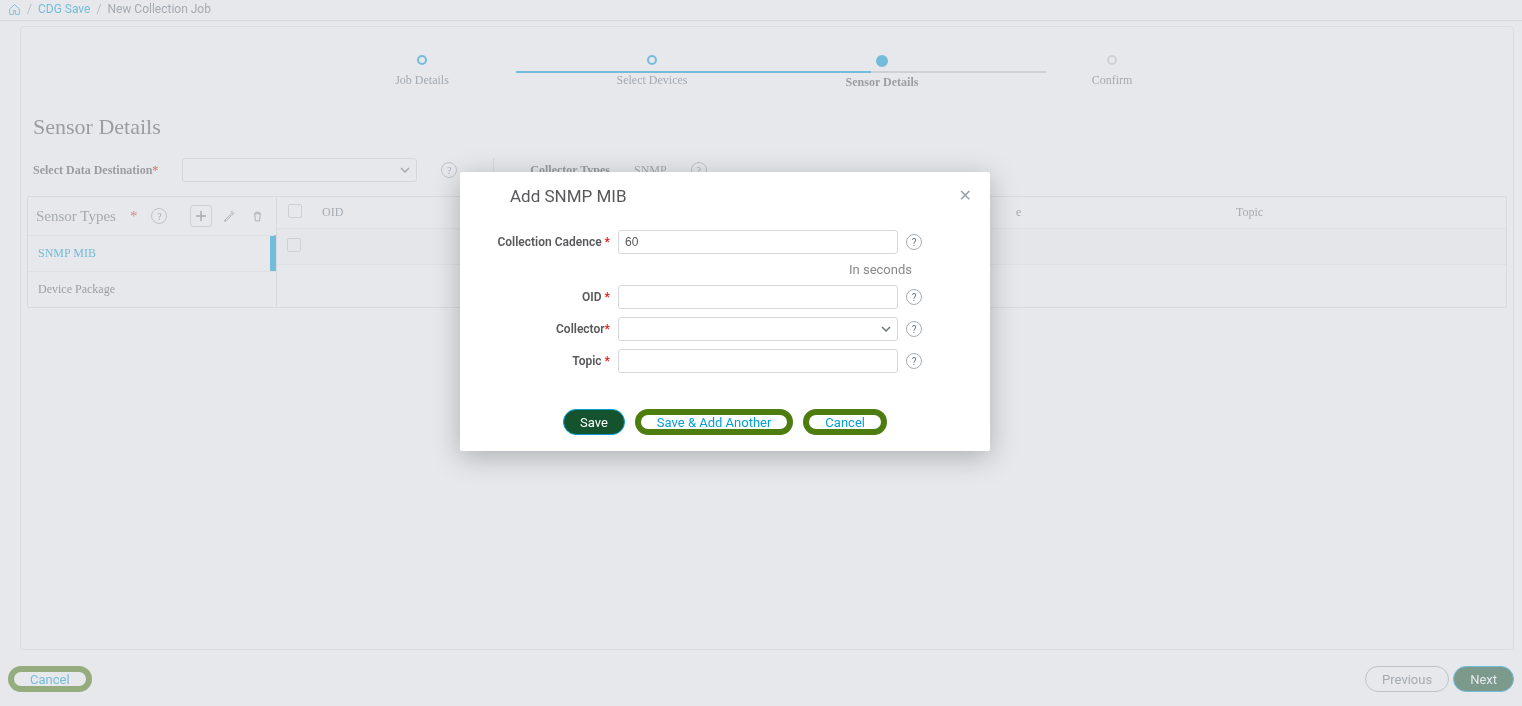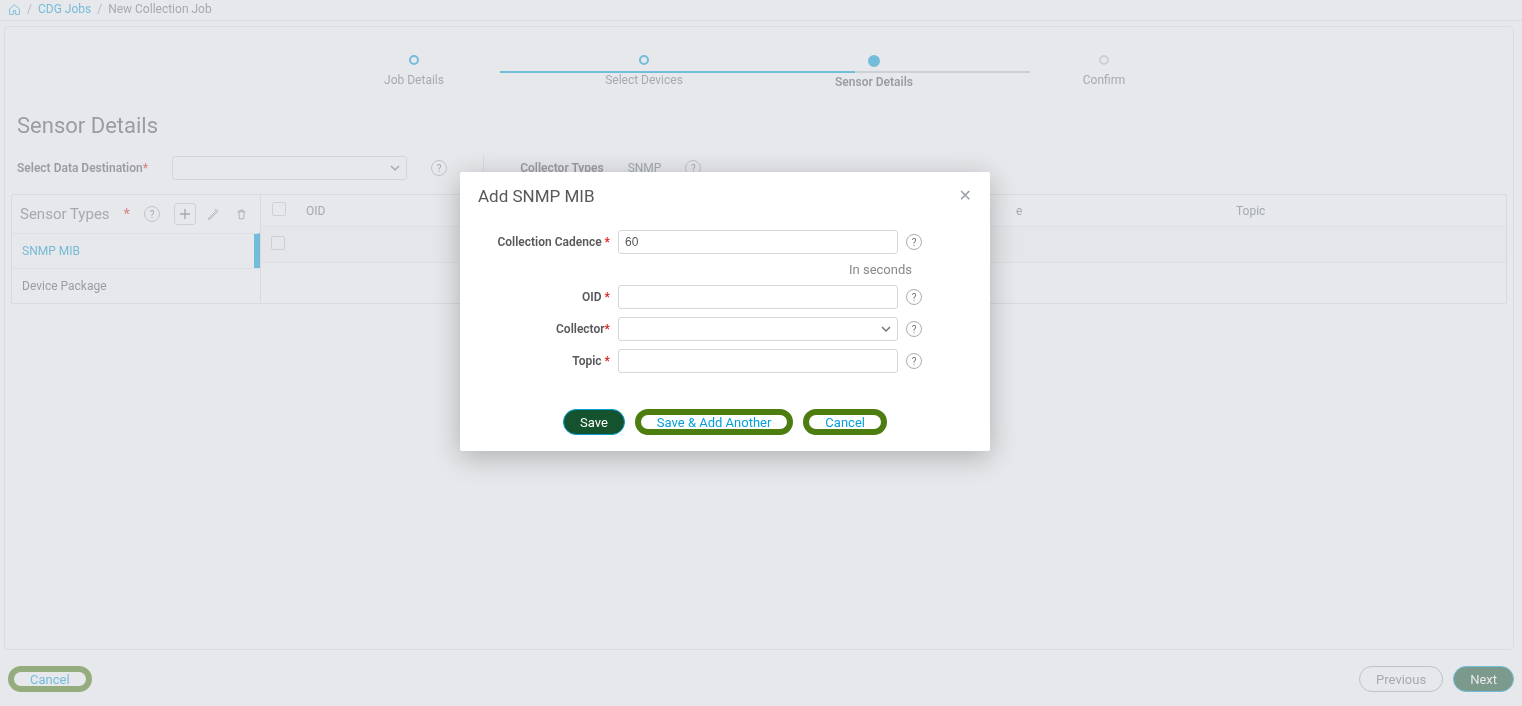--- a/index.html
+++ b/index.html
@@ -25,26 +25,27 @@
     border-bottom: 1px solid #dfe1e4;
   }
   .breadcrumb .home-icon svg { width: 13px; height: 13px; display: block; }
   .breadcrumb a { color: #049fd9; text-decoration: none; }
   .breadcrumb .sep { color: #9aa1a8; }
   .breadcrumb .current { color: #6c757d; }
 
   
   .panel {
     position: absolute;
-    left: 4px; right: 8px; top: 26px;
+    left: 20px; right: 8px; top: 26px;
     height: 624px;
     background: #fff;
     border: 1px solid #e3e5e8;
     border-radius: 4px;
     padding: 0;
+    font-family: Liberation Serif, serif;
   }
 
   
   .stepper {
     position: relative;
     padding: 28px 0 10px 0;
   }
   .stepper-line {
     position: absolute;
     top: 44px;
@@ -187,21 +188,21 @@
     height: 26px; padding: 0 16px;
     border-radius: 14px;
     font-size: 13px;
     display: inline-flex; align-items: center; justify-content: center;
     cursor: pointer;
     user-select: none;
   }
   .btn-outline { border: 6px solid #4d7c0f; color: #049fd9; background:#fff; }
   .btn-outline-grey { border: 1px solid #a7adb3; color: #6c757d; background:#fff; }
   .btn-primary { background: #14532d; color: #fff; border: 1px solid #049fd9; }
-  .footer-right { display: flex; gap: 10px; }
+  .footer-right { display: flex; gap: 4px; }
 
   
   .overlay {
     position: absolute; inset: 0;
     background: rgba(210,214,218,0.55);
     z-index: 5;
   }
 
   
   .modal {
@@ -211,20 +212,21 @@
     top: 172px;
     width: 530px;
     background: #fff;
     border-radius: 2px;
     box-shadow: 0 6px 28px rgba(0,0,0,0.25);
     padding-bottom: 16px;
   }
   .modal-head {
     display: flex; justify-content: space-between; align-items: center;
     padding: 14px 18px 12px 18px;
+    margin-left: 32px;
   }
   .modal-title { font-size: 17px; color: #58585b; font-weight: 400;}
   .close-x { color: #9aa1a8; cursor: pointer; font-size: 16px; line-height: 1;}
   .form { padding: 4px 26px 12px 10px; }
   .form-row {
     display: flex; align-items: center; gap: 8px;
     margin: 8px 0;
   }
   .form-row .flabel {
     width: 140px;
@@ -263,21 +265,21 @@
 </head>
 <body>
 
 <div class="breadcrumb">
   <span class="home-icon">
     <svg viewBox="0 0 24 24">
         <path d="M3 11 L12 3 L21 11 V21 H14 V14 H10 V21 H3 Z" fill="none" stroke="#049fd9" stroke-width="1.6"></path>
       </svg>
   </span>
   <span class="sep">/</span>
-  <a href="#">CDG Jobs</a>
+  <a href="#">CDG Save</a>
   <span class="sep">/</span>
   <span class="current">New Collection Job</span>
 </div>
 
 <div class="panel">
 
   <div class="stepper">
     <div class="stepper-line"></div>
     <div class="stepper-line-grey"></div>
     <div class="steps">

